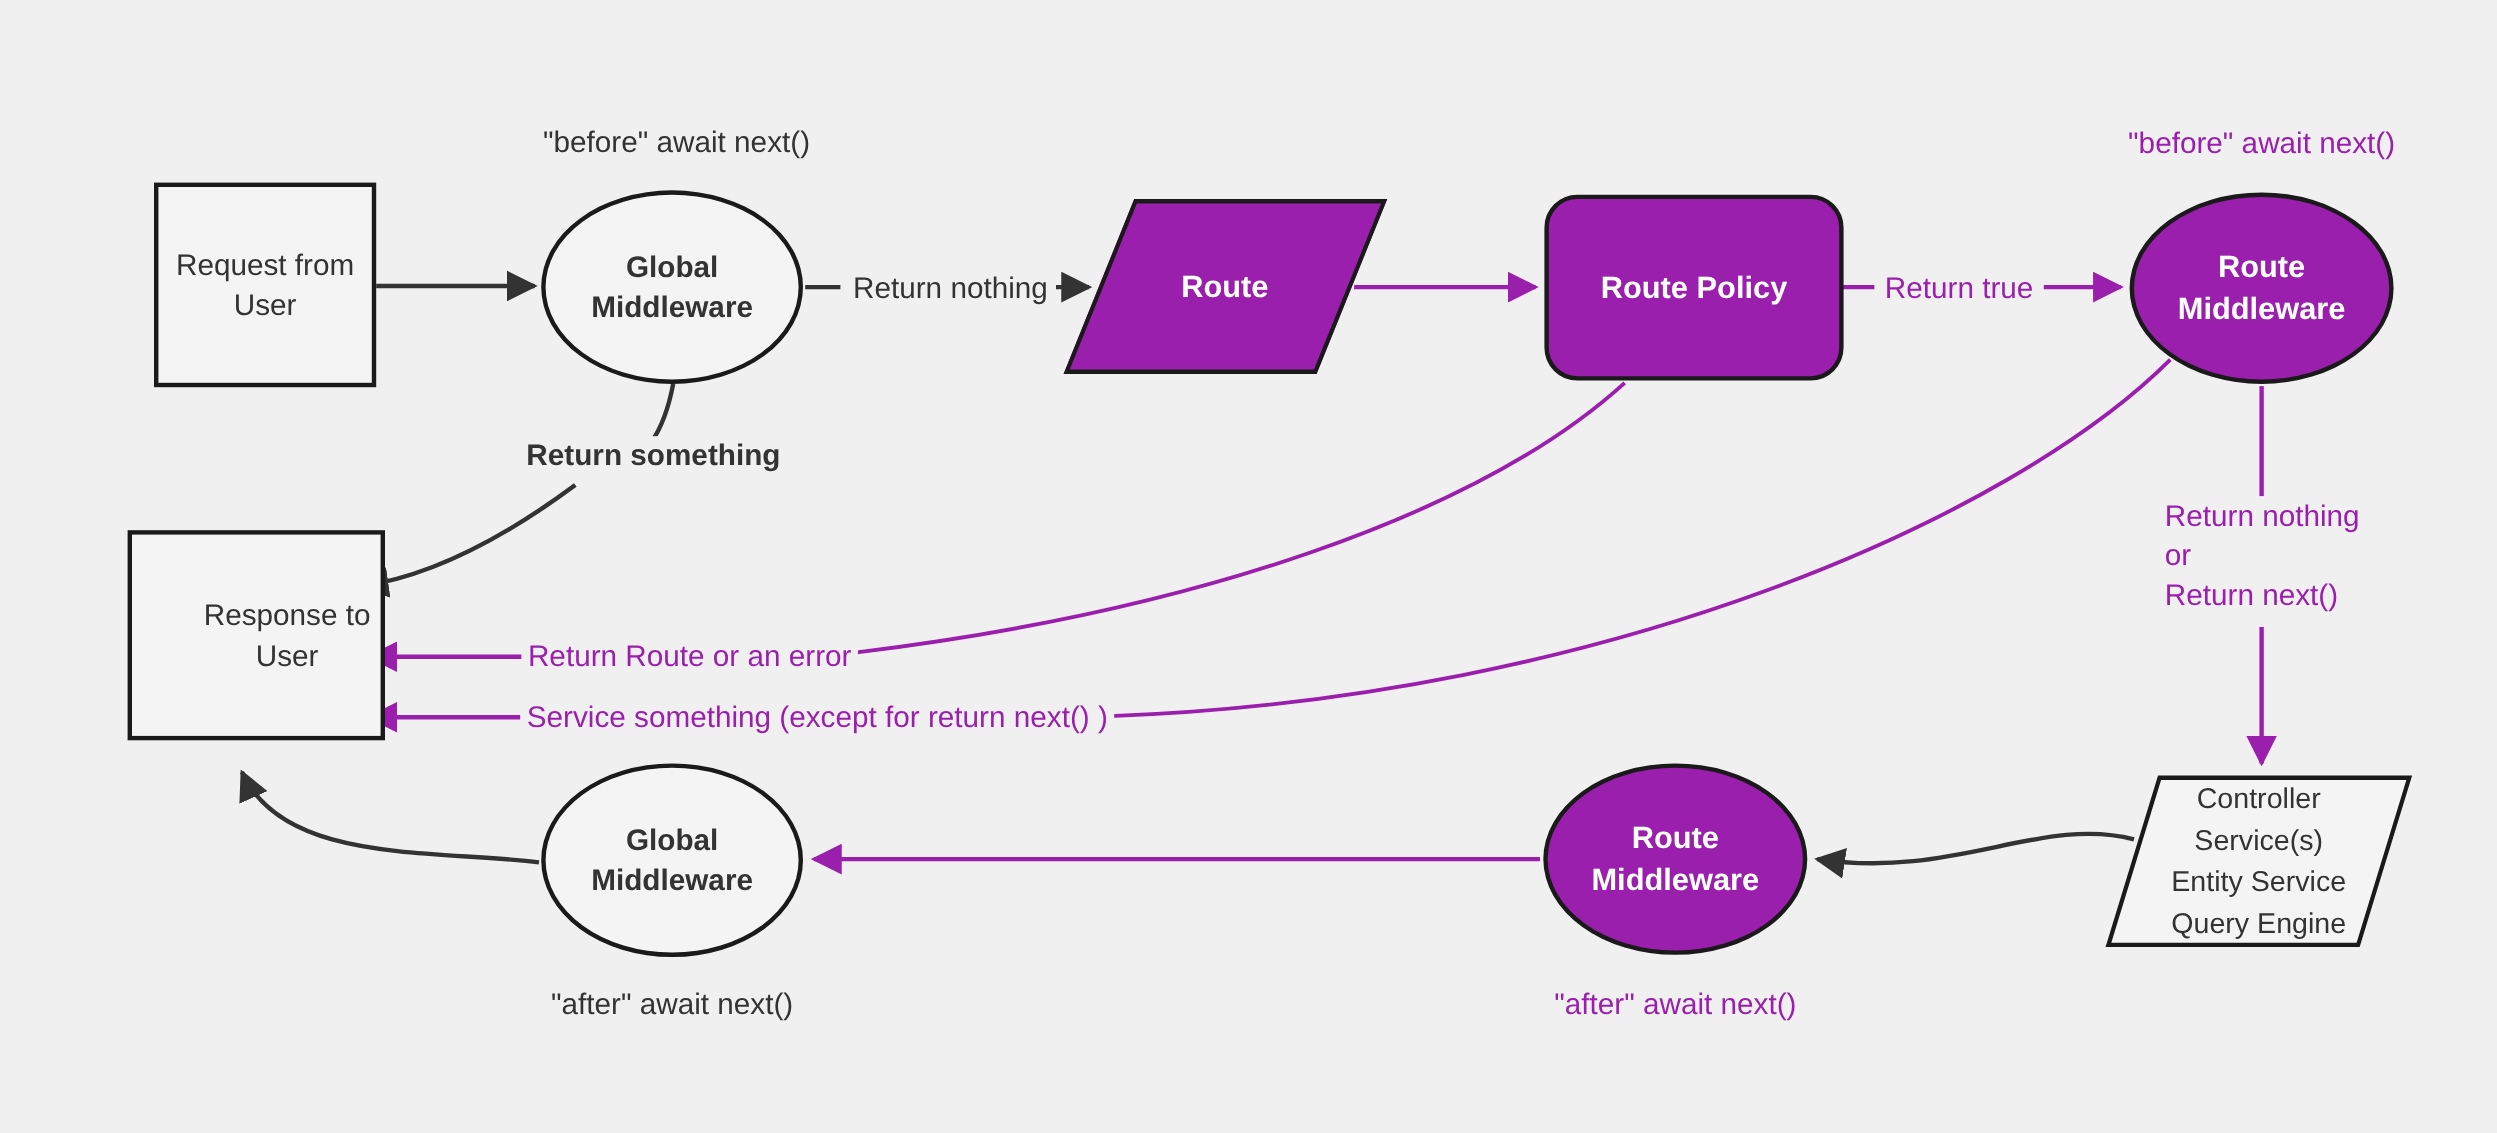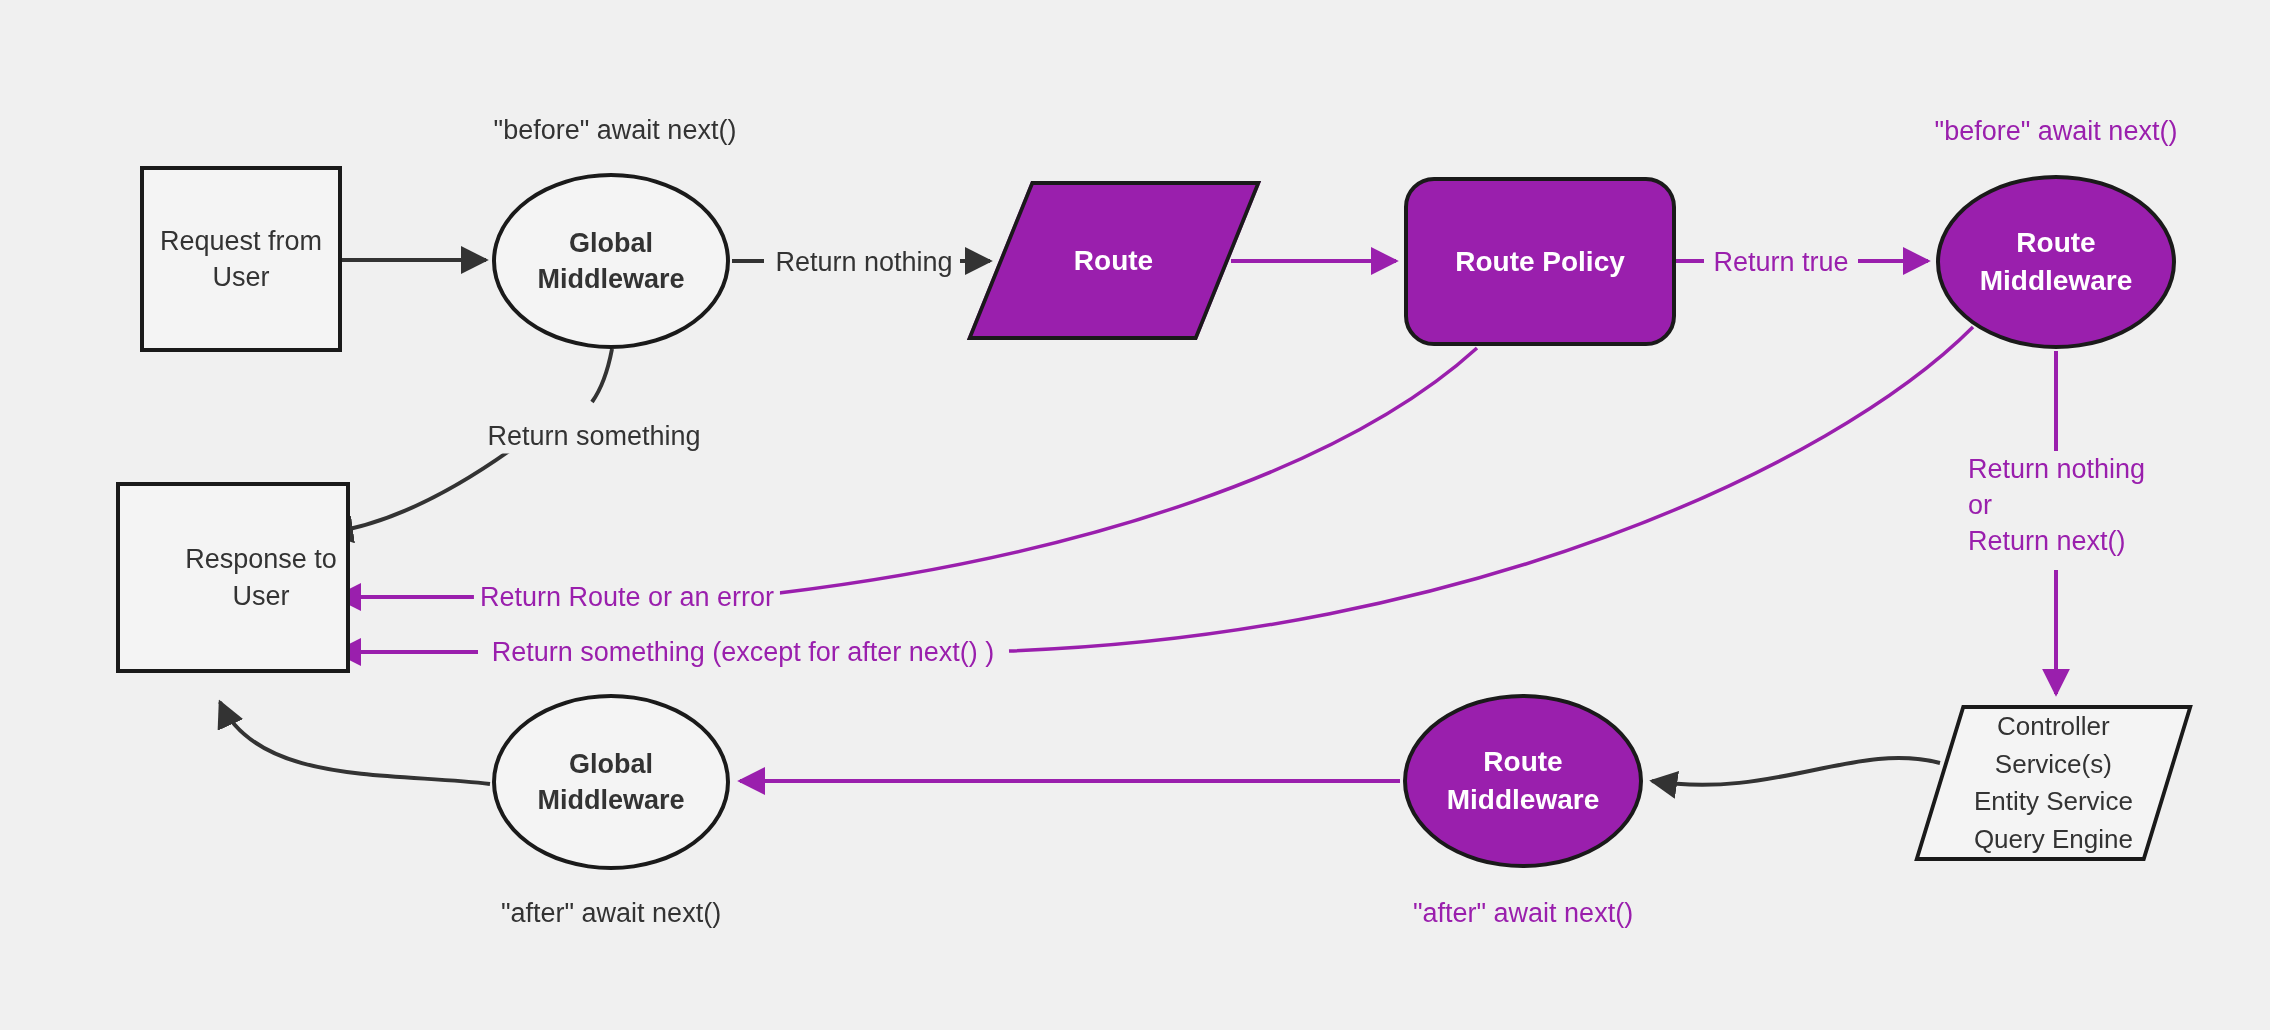--- a/index.html
+++ b/index.html
@@ -123,17 +123,17 @@
 
   <div class="edge-label dark-text" style="left:864px;top:262px;">Return nothing</div>
   <div class="edge-label purple-text" style="left:1781px;top:262px;">Return true</div>
 
   <div class="edge-label purple-text stacked" style="left:1964px;top:451px;">
     <div>Return nothing</div>
     <div>or</div>
     <div>Return next()</div>
   </div>
 
-  <div class="edge-label dark-text" style="left:594px;top:436px;">Return something</div>
+  <div class="edge-label dark-text" style="left:594px;top:414px;font-weight:bold;">Return something</div>
   <div class="edge-label purple-text" style="left:627px;top:597px;">Return Route or an error</div>
-  <div class="edge-label purple-text" style="left:743px;top:652px;">Return something (except for after next() )</div>
+  <div class="edge-label purple-text" style="left:743px;top:652px;">Service something (except for return next() )</div>
 
 </div>
 
 </body></html>

